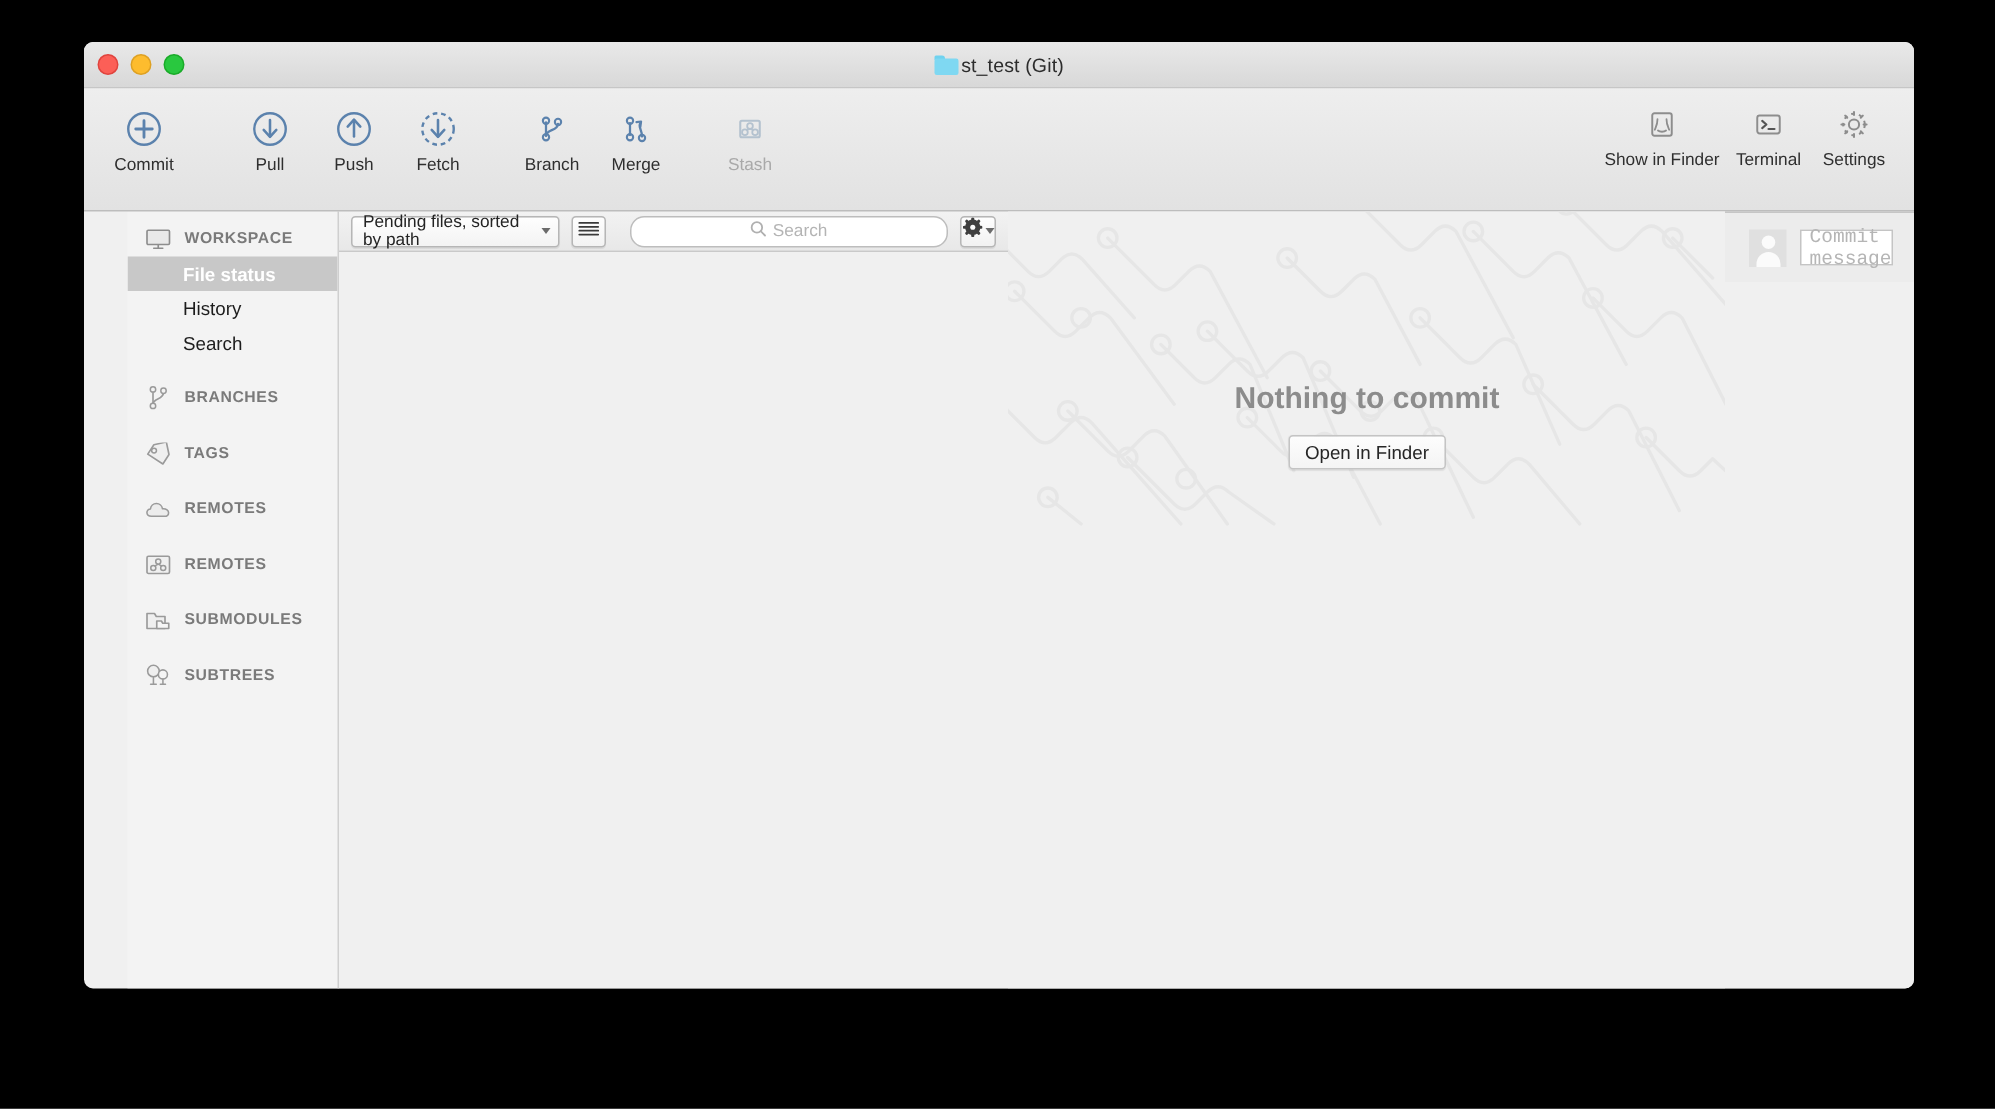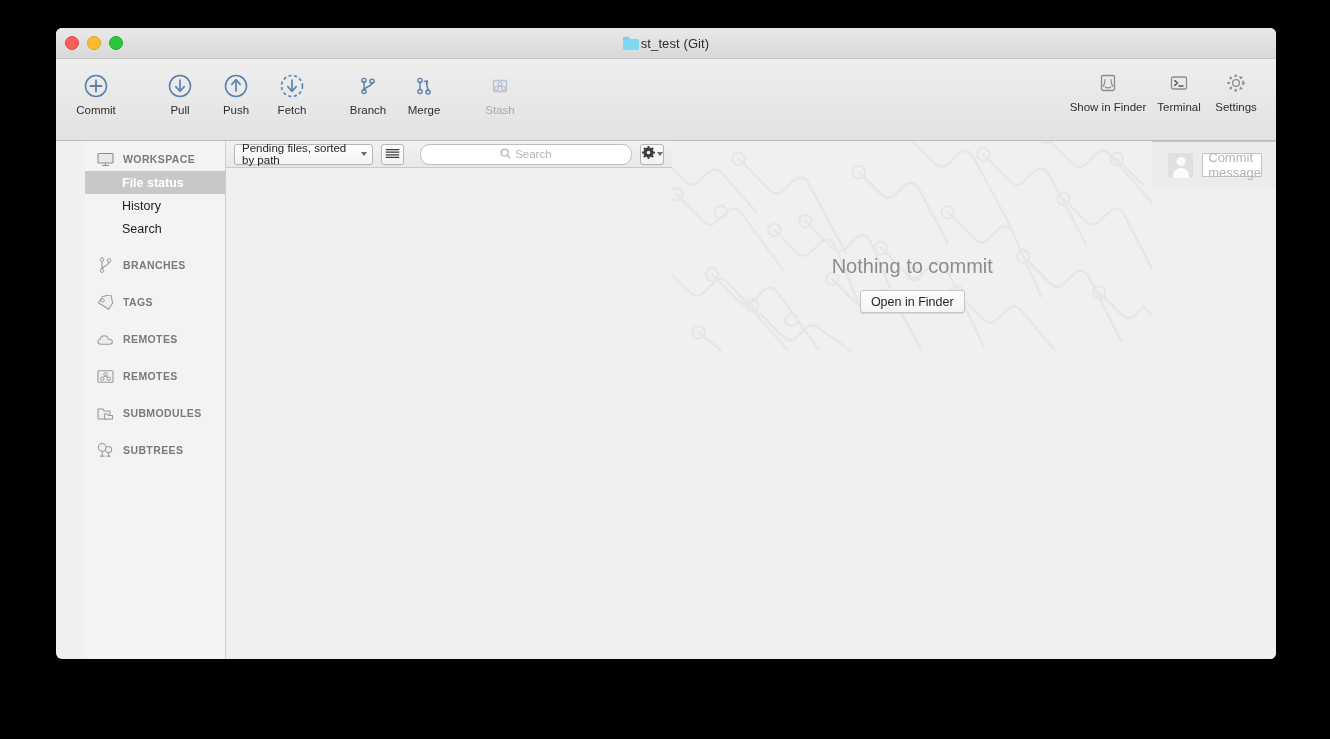--- a/index.html
+++ b/index.html
@@ -277,21 +277,21 @@
     z-index: 2;
     margin-top: 114px;
     display: flex;
     flex-direction: column;
     align-items: center;
     gap: 12px;
   }
   #empty-title {
     font-size: 20px;
     color: #8c8c8c;
-    font-weight: 400;
+    font-weight: 700;
   }
   #open-finder-btn {
     height: 21px;
     padding: 0 10px;
     background: linear-gradient(to bottom, #fdfdfd, #f4f4f4);
     border: 1px solid #c4c4c4;
     border-radius: 3px;
     font-size: 12.5px;
     color: #262626;
     display: flex;
@@ -340,21 +340,21 @@
   #commit-input {
     flex: 1 1 auto;
     height: 22px;
     background: #ffffff;
     border: 1px solid #c4c4c4;
     display: flex;
     align-items: center;
     padding-left: 5px;
     cursor: text;
   }
-  #commit-placeholder { font-size: 13px; color: #b5b5b5; }
+  #commit-placeholder { font-size: 13px; color: #b5b5b5; font-family: Liberation Mono, monospace; }
 </style>
 </head>
 <body>
 
 <div id="app-window">
 
   <div id="titlebar">
     <div class="traffic-lights">
       <span class="tl tl-close"></span>
       <span class="tl tl-min"></span>

